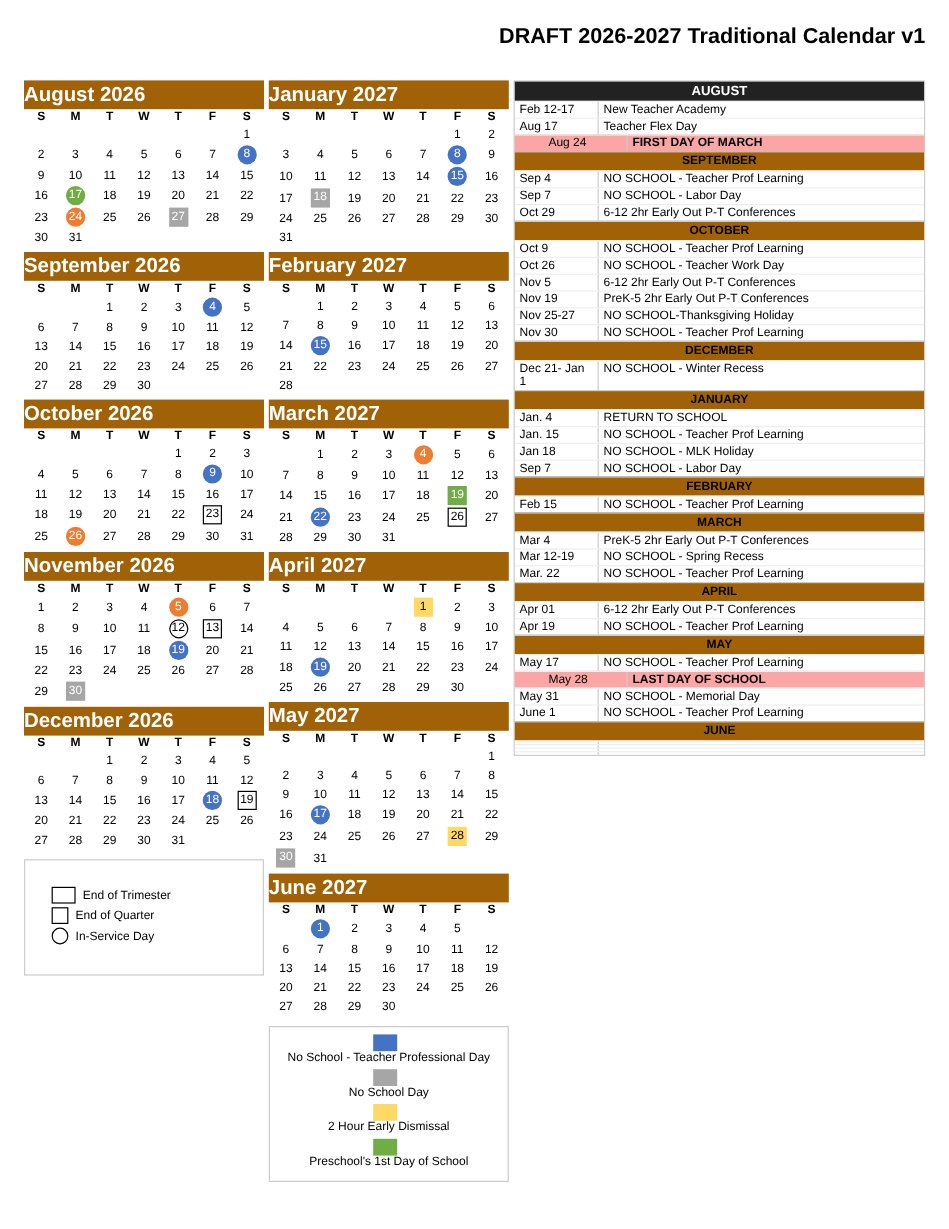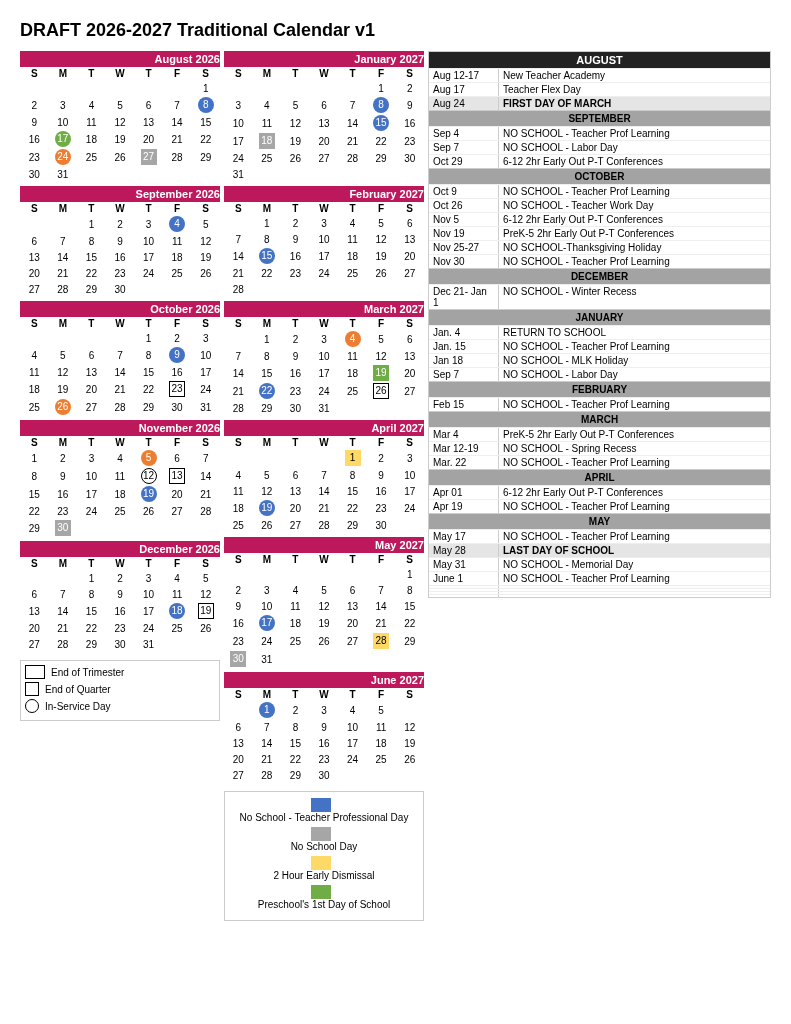--- a/index.html
+++ b/index.html
@@ -5,40 +5,40 @@
     * { margin: 0; padding: 0; box-sizing: border-box; }
     body {
       font-family: Arial, sans-serif;
       background: #fff;
       width: 791px;
       min-height: 1024px;
       padding: 20px;
       font-size: 11px;
     }
     h1 {
-      text-align: left;
+      text-align: right;
       font-size: 18px;
       font-weight: bold;
-      margin-bottom: 10px;
+      margin-bottom: 26px;
     }
     .main-grid {
       display: grid;
       grid-template-columns: 200px 200px 1fr;
       gap: 4px;
     }
     
     .month-block {
       margin-bottom: 4px;
     }
     .month-header {
-      background: #be185d;
+      background: #a16207;
       color: #fff;
-      text-align: right;
+      text-align: left;
       font-weight: bold;
-      font-size: 11px;
+      font-size: 17px;
       padding: 2px 0;
     }
     .cal-table {
       width: 100%;
       border-collapse: collapse;
       font-size: 10px;
     }
     .cal-table th {
       text-align: center;
       font-weight: bold;
@@ -116,21 +116,21 @@
     }
     .events-header {
       background: #222;
       color: #fff;
       text-align: center;
       font-weight: bold;
       padding: 2px 0;
       font-size: 11px;
     }
     .events-month-header {
-      background: #a3a3a3;
+      background: #a16207;
       text-align: center;
       font-weight: bold;
       padding: 2px 4px;
       border-top: 1px solid #ccc;
       font-size: 10px;
     }
     .events-row {
       display: flex;
       border-top: 1px solid #eee;
     }
@@ -139,21 +139,22 @@
       min-width: 70px;
       padding: 1px 4px;
       border-right: 1px solid #ccc;
       font-weight: normal;
     }
     .events-desc {
       flex: 1;
       padding: 1px 4px;
     }
     .events-row.highlight-yellow {
-      background: #e5e5e5;
+      background: #fca5a5;
+      padding-left: 24px;
     }
     
     .legend-section {
       margin-top: 8px;
     }
     .legend-item {
       display: flex;
       align-items: center;
       margin-bottom: 4px;
       font-size: 10px;
@@ -524,21 +525,21 @@
               <td>29</td>
               <td>30</td>
               <td>31</td>
               <td></td>
               <td></td>
             </tr>
       </tbody>
         </table>
     </div>
 
-    <div class="key-section" style="margin-top:8px; border:1px solid #ccc; padding:4px;">
+    <div class="key-section" style="margin-top:8px; border:1px solid #ccc; padding:22px;">
       <div class="key-item">
         <span class="trimester-box"></span>
         <span style="margin-left:6px;">End of Trimester</span>
       </div>
       <div class="key-item">
         <span class="quarter-box"></span>
         <span style="margin-left:6px;text-align:right;">End of Quarter</span>
       </div>
       <div class="key-item">
         <span class="inservice-circle"></span>
@@ -956,21 +957,21 @@
         <span>Preschool's 1st Day of School</span>
       </div>
     </div>
   </div>
 
   <div class="col-right">
     <div class="events-section">
       <div class="events-header">AUGUST</div>
 
       <div class="events-row">
-        <div class="events-date">Aug 12-17</div>
+        <div class="events-date">Feb 12-17</div>
         <div class="events-desc">New Teacher Academy</div>
       </div>
       <div class="events-row">
         <div class="events-date">Aug 17</div>
         <div class="events-desc">Teacher Flex Day</div>
       </div>
       <div class="events-row highlight-yellow">
         <div class="events-date">Aug 24</div>
         <div class="events-desc"><strong>FIRST DAY OF MARCH</strong></div>
       </div>
@@ -1081,20 +1082,21 @@
       </div>
       <div class="events-row">
         <div class="events-date">May 31</div>
         <div class="events-desc">NO SCHOOL - Memorial Day</div>
       </div>
       <div class="events-row">
         <div class="events-date">June 1</div>
         <div class="events-desc">NO SCHOOL - Teacher Prof Learning</div>
       </div>
 
+      <div class="events-month-header">JUNE</div>
       <div class="events-row">
         <div class="events-date"></div>
         <div class="events-desc"></div>
       </div>
       <div class="events-row">
         <div class="events-date"></div>
         <div class="events-desc"></div>
       </div>
       <div class="events-row">
         <div class="events-date"></div>

